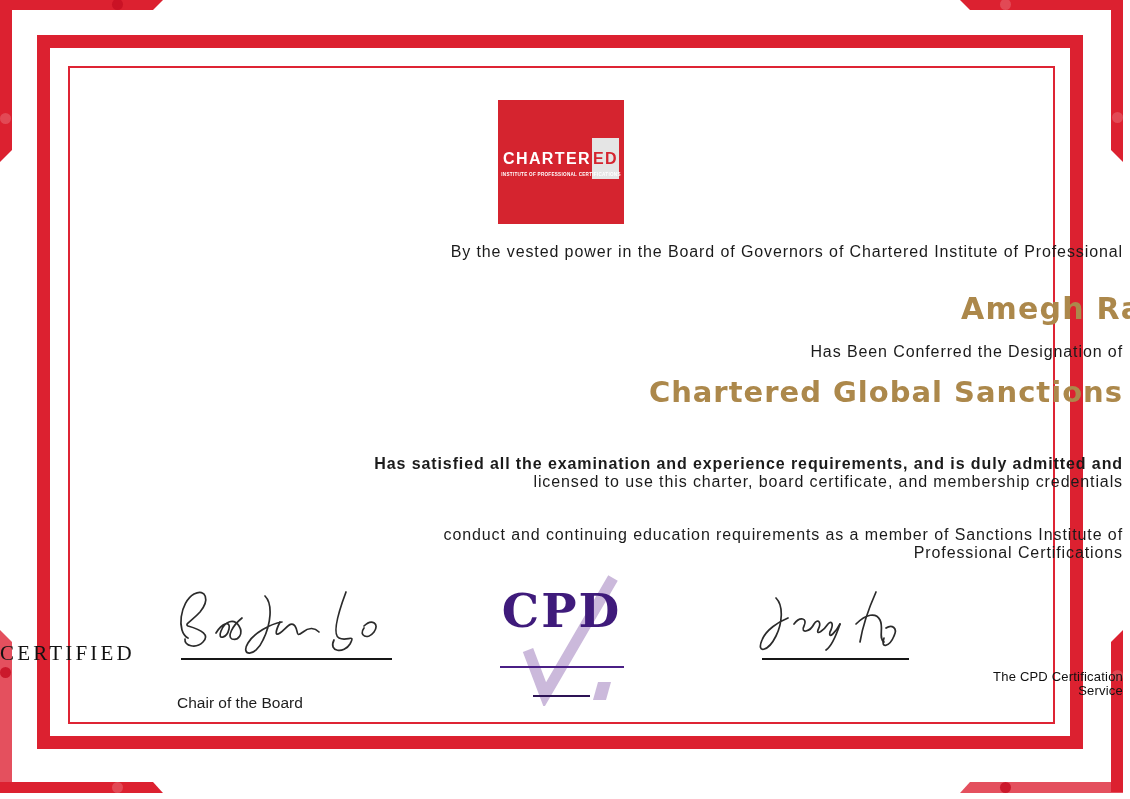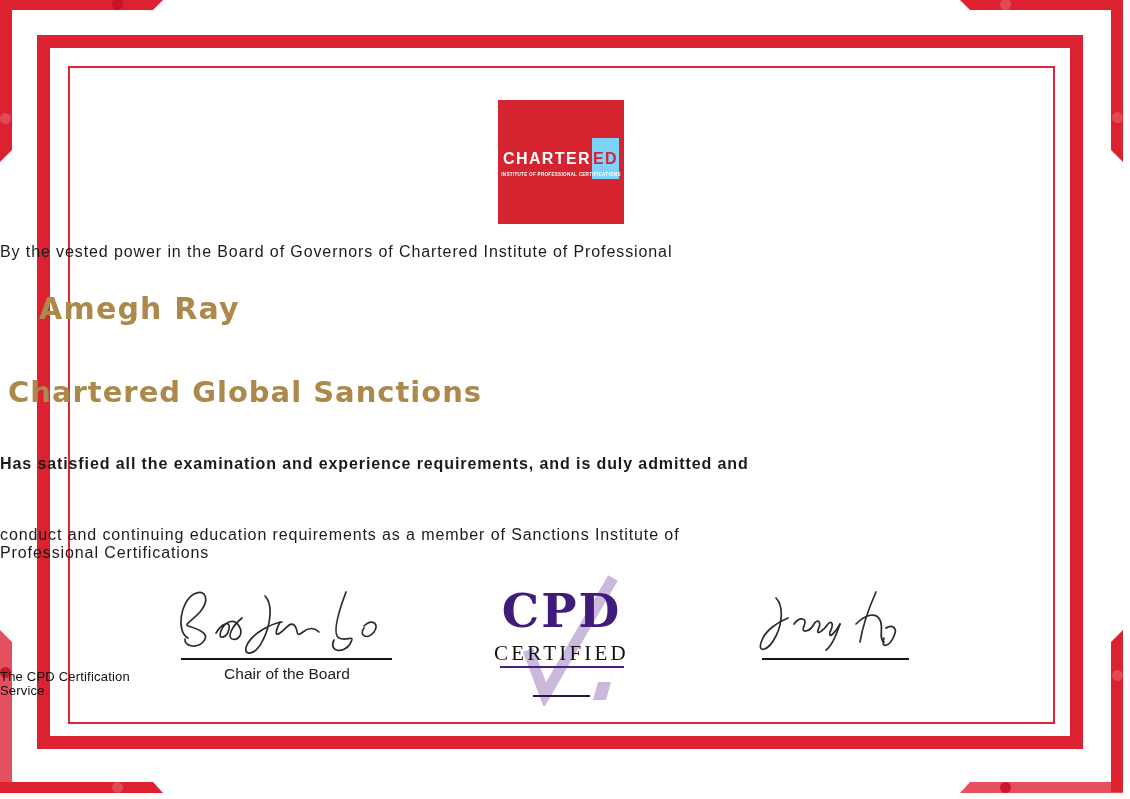--- a/index.html
+++ b/index.html
@@ -38,43 +38,43 @@
   .frame-mid{position:absolute;left:37px;top:35px;width:1046px;height:714px;
     border:13px solid #dc2130;box-sizing:border-box;}
   .frame-thin{position:absolute;left:68px;top:66px;width:987px;height:658px;
     border:2px solid #de2434;box-sizing:border-box;}
 
   
   .logo-box{position:absolute;left:498px;top:100px;width:126px;height:124px;
     background:#d5242f;text-align:center;}
   .logo-word{margin-top:50px;font-weight:bold;font-size:16px;letter-spacing:1.4px;
     color:#ffffff;white-space:nowrap;}
-  .logo-word .inv{background:#7dd3fc;color:#d5242f;padding:12px 1px;margin-left:1px;}
+  .logo-word .inv{background:#e5e5e5;color:#d5242f;padding:12px 1px;margin-left:1px;}
   .logo-sub{margin-top:4px;font-weight:bold;font-size:4.6px;letter-spacing:.28px;
     color:#ffffff;white-space:nowrap;}
 
   
-  .cline{position:absolute;left:0;width:1123px;text-align:left;white-space:nowrap;}
+  .cline{position:absolute;left:0;width:1123px;text-align:right;white-space:nowrap;}
   .body-txt{font-size:16px;letter-spacing:.9px;line-height:17.8px;color:#1b1b1b;}
   .gold{color:#ac884b;font-family:"DejaVu Sans","Liberation Sans",sans-serif;font-weight:bold;}
   .name-txt{font-size:30px;letter-spacing:1.2px;margin-left:39px;}
   .title-txt{font-size:29px;letter-spacing:1px;line-height:31px;}
 
   
   .sig-rule{position:absolute;height:2px;background:#161616;}
-  .sig-label{position:absolute;width:220px;text-align:center;font-size:15.5px;color:#1d1d1d;}
+  .sig-label{position:absolute;width:220px;text-align:left;font-size:15.5px;color:#1d1d1d;margin-top:29px;}
   .sig-svg{position:absolute;}
   .sig-svg path{fill:none;stroke:#2b2b2b;stroke-width:1.7;stroke-linecap:round;}
 
   
   .cpd-check{position:absolute;left:498px;top:568px;}
   .cpd-acronym{position:absolute;left:0;top:584px;width:1123px;text-align:center;
     font-family:"DejaVu Serif","Liberation Serif",serif;font-weight:bold;
     font-size:47px;letter-spacing:2px;color:#3f1b7b;line-height:54px;}
-  .cpd-certified{position:absolute;left:0;top:641px;width:1123px;text-align:center;
+  .cpd-certified{position:absolute;left:0;top:641px;width:1123px;text-align:left;
     font-family:"Liberation Serif",serif;font-size:21px;letter-spacing:3.2px;
     color:#121212;white-space:nowrap;}
   .cpd-rule1{position:absolute;left:500px;top:666px;width:124px;height:2px;background:#4a1f85;}
   .cpd-org{font-size:13px;color:#101010;letter-spacing:.2px;}
   .cpd-rule2{position:absolute;left:533px;top:695px;width:57px;height:2px;background:#2d1355;}
 </style>
 </head>
 <body>
 
 <div class="canvas">
@@ -109,24 +109,26 @@
 
   <div class="logo-box">
     <div class="logo-word"><span>CHARTER</span><span class="inv">ED</span></div>
     <div class="logo-sub">INSTITUTE OF PROFESSIONAL CERTIFICATIONS</div>
   </div>
 
   <div class="cline body-txt" style="top:243px;">By the vested power in the Board of Governors of Chartered Institute of Professional</div>
 
   <div class="cline gold name-txt" style="top:291px;">Amegh Ray</div>
 
+  <div class="cline body-txt" style="top:343px;">Has Been Conferred the Designation of</div>
 
-  <div class="cline gold title-txt" style="top:377px;padding-left:8px;">Chartered Global Sanctions</div>
+  <div class="cline gold title-txt" style="top:377px;">Chartered Global Sanctions</div>
 
   <div class="cline body-txt" style="top:455px;font-weight:bold;">Has satisfied all the examination and experience requirements, and is duly admitted and</div>
+  <div class="cline body-txt" style="top:473px;">licensed to use this charter, board certificate, and membership credentials</div>
 
   <div class="cline body-txt" style="top:526px;">conduct and continuing education requirements as a member of Sanctions Institute of</div>
   <div class="cline body-txt" style="top:544px;">Professional Certifications</div>
 
   <svg class="sig-svg" style="left:170px;top:586px;" width="225" height="68" viewBox="0 0 225 68" aria-label="Bob Yan Lo">
     <path d="M18,52 C6,46 10,16 24,8 C36,2 40,14 30,26 C22,35 14,38 18,40 C32,44 40,49 33,56 C26,63 14,60 15,53"></path>
     <path d="M46,47 C52,37 61,34 59,43 C57,52 47,55 51,45 C55,35 64,32 69,40 C74,48 68,55 62,53 C57,51 62,40 72,32"></path>
     <path d="M95,10 C103,18 101,38 93,54 C85,72 70,70 78,57 C84,47 100,38 112,36"></path>
     <path d="M110,36 C106,44 104,51 110,47 C116,43 121,34 125,40 C129,46 125,52 133,46 C139,41 145,42 149,46"></path>
     <path d="M176,6 C170,22 161,48 169,52 C177,56 186,47 180,58 C174,68 158,66 164,54"></path>

